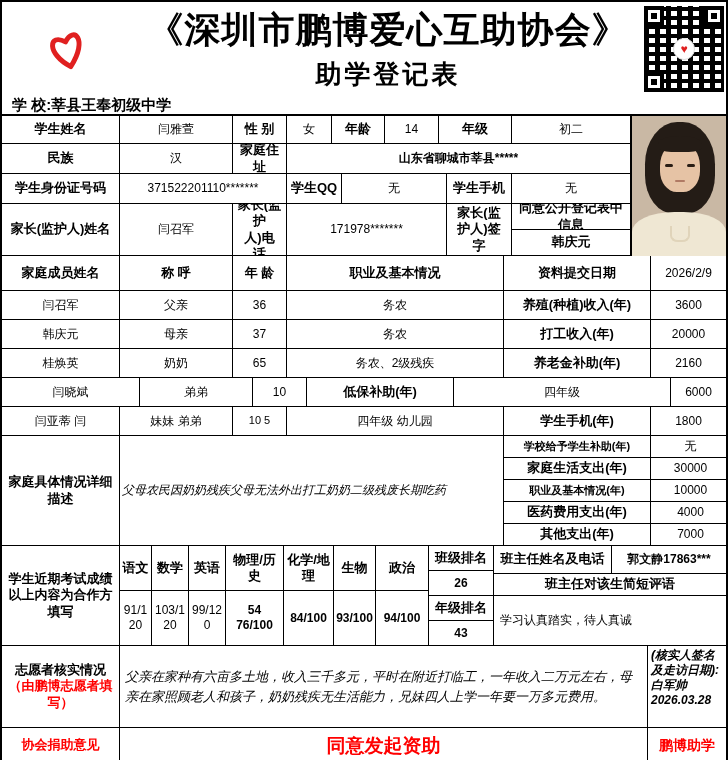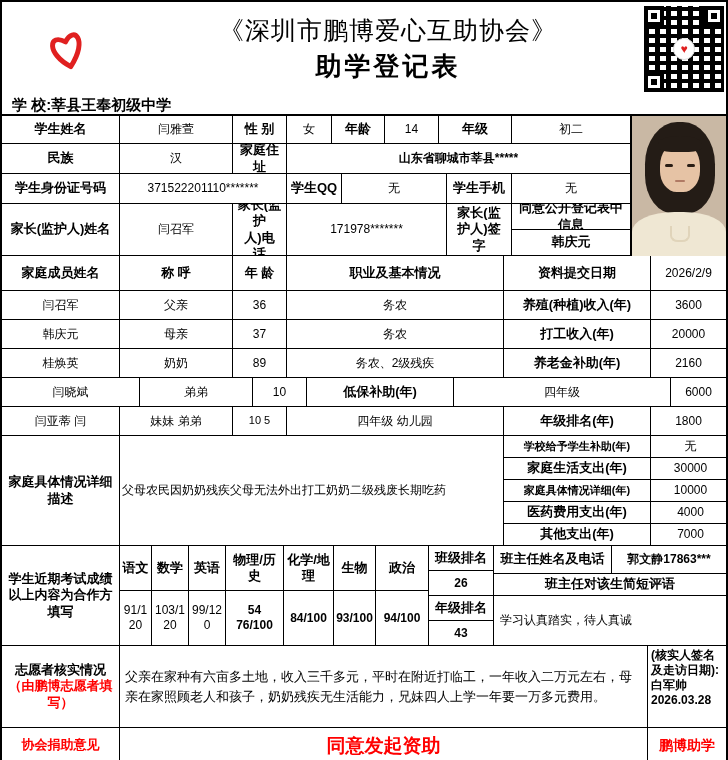--- a/index.html
+++ b/index.html
@@ -7,21 +7,21 @@
   body {
     width: 728px; height: 760px;
     font-family: "Liberation Sans", sans-serif;
     color: #000; overflow: hidden;
     border-left: 2px solid #000; border-right: 2px solid #000; border-top: 2px solid #000;
   }
   
   .hdr { height: 94px; display: flex; align-items: center; background:#fff; }
   .logo-wrap { width: 130px; display:flex; justify-content:center; }
   .title-wrap { flex: 1; text-align: center; }
-  .title1 { font-size: 25px; font-weight: normal; letter-spacing: 1px; }
+  .title1 { font-size: 36px; font-weight: bold; letter-spacing: 1px; }
   .title2 { font-size: 26px; font-weight: bold; letter-spacing: 3px; margin-top: 2px; }
   .qr {
     width: 80px; height: 86px; margin-right: 2px; position: relative; flex: 0 0 auto;
     background:
       repeating-linear-gradient(90deg,#000 0 5px,transparent 5px 11px),
       repeating-linear-gradient(0deg,#000 0 4px,#fff 4px 9px);
   }
   .qr .fp { position:absolute; width:20px; height:20px; background:#000; }
   .qr .fp::after{ content:""; position:absolute; left:4px; top:4px; width:12px; height:12px; background:#fff; }
   .qr .fp::before{ content:""; position:absolute; left:7px; top:7px; width:6px; height:6px; background:#000; z-index:1; }
@@ -38,21 +38,21 @@
     border-right: 1px solid #000; border-bottom: 1px solid #000;
     display: flex; flex-direction: column; align-items: center; justify-content: center;
     text-align: center; min-width: 0; font-size: 12px; line-height: 1.25; overflow: hidden;
     flex: 0 0 auto; padding: 1px 2px;
   }
   .c:last-child { border-right: none; }
   .lab { font-weight: bold; font-size: 13px; }
   .pre { white-space: pre-line; }
   .small { font-size: 11px; }
   .col { display:flex; flex-direction:column; flex:0 0 auto; min-width:0; }
-  .left { align-items: flex-start; text-align: left; }
+  .left { align-items: flex-start; text-align: left; font-style: italic; }
   .red { color: #ff0000; }
   .bold { font-weight: bold; }
   .brk { word-break: break-all; }
   .noborder-b { border-bottom:none; }
   
   .photo { position:absolute; top:0; right:0; width:95px; height:140px; background:#c9b8a4; overflow:hidden; z-index:5; border-left:1px solid #000; }
   .photo .hair { position:absolute; left:13px; top:6px; width:70px; height:92px; background:#241c16; border-radius:46% 46% 42% 42%; }
   .photo .face { position:absolute; left:28px; top:26px; width:40px; height:50px; background:#e6c3a5; border-radius:48% 48% 42% 42%; }
   .photo .bangs { position:absolute; left:26px; top:20px; width:44px; height:16px; background:#241c16; border-radius:50% 50% 30% 30%; }
   .photo .eyeL,.photo .eyeR{ position:absolute; top:48px; width:8px; height:3px; background:#2a1d14; border-radius:2px;}
@@ -173,57 +173,57 @@
     <div class="c" style="width:118px">韩庆元</div>
     <div class="c" style="width:113px">母亲</div>
     <div class="c" style="width:54px">37</div>
     <div class="c" style="width:217px">务农</div>
     <div class="c lab" style="width:147px">打工收入(年)</div>
     <div class="c" style="flex:1">20000</div>
   </div>
   <div class="r" style="height:29px">
     <div class="c" style="width:118px">桂焕英</div>
     <div class="c" style="width:113px">奶奶</div>
-    <div class="c" style="width:54px">89</div>
+    <div class="c" style="width:54px">65</div>
     <div class="c" style="width:217px">务农、2级残疾</div>
     <div class="c lab" style="width:147px">养老金补助(年)</div>
     <div class="c" style="flex:1">2160</div>
   </div>
   <div class="r" style="height:29px">
     <div class="c" style="width:138px">闫晓斌</div>
     <div class="c" style="width:113px">弟弟</div>
     <div class="c" style="width:54px">10</div>
     <div class="c lab" style="width:147px">低保补助(年)</div>
     <div class="c" style="width:217px">四年级</div>
     <div class="c" style="flex:1">6000</div>
   </div>
   <div class="r" style="height:29px">
     <div class="c" style="width:118px">闫亚蒂  闫</div>
     <div class="c" style="width:113px">妹妹  弟弟</div>
     <div class="c small" style="width:54px">10  5</div>
     <div class="c" style="width:217px">四年级  幼儿园</div>
-    <div class="c lab" style="width:147px">年级排名(年)</div>
+    <div class="c lab" style="width:147px">学生手机(年)</div>
     <div class="c" style="flex:1">1800</div>
   </div>
 
   <div class="r" style="height:110px">
     <div class="c lab pre" style="width:118px;height:110px">家庭具体情况详细
 描述</div>
     <div class="c left" style="width:384px;height:110px;justify-content:center">父母农民因奶奶残疾父母无法外出打工奶奶二级残废长期吃药</div>
     <div class="col" style="width:226px">
       <div class="r" style="height:22px">
         <div class="c lab small" style="width:147px">学校给予学生补助(年)</div>
         <div class="c" style="flex:1">无</div>
       </div>
       <div class="r" style="height:22px">
         <div class="c lab" style="width:147px">家庭生活支出(年)</div>
         <div class="c" style="flex:1">30000</div>
       </div>
       <div class="r" style="height:22px">
-        <div class="c lab small" style="width:147px">家庭具体情况详细(年)</div>
+        <div class="c lab small" style="width:147px">职业及基本情况(年)</div>
         <div class="c" style="flex:1">10000</div>
       </div>
       <div class="r" style="height:22px">
         <div class="c lab" style="width:147px">医药费用支出(年)</div>
         <div class="c" style="flex:1">4000</div>
       </div>
       <div class="r" style="height:22px">
         <div class="c lab" style="width:147px">其他支出(年)</div>
         <div class="c" style="flex:1">7000</div>
       </div>

